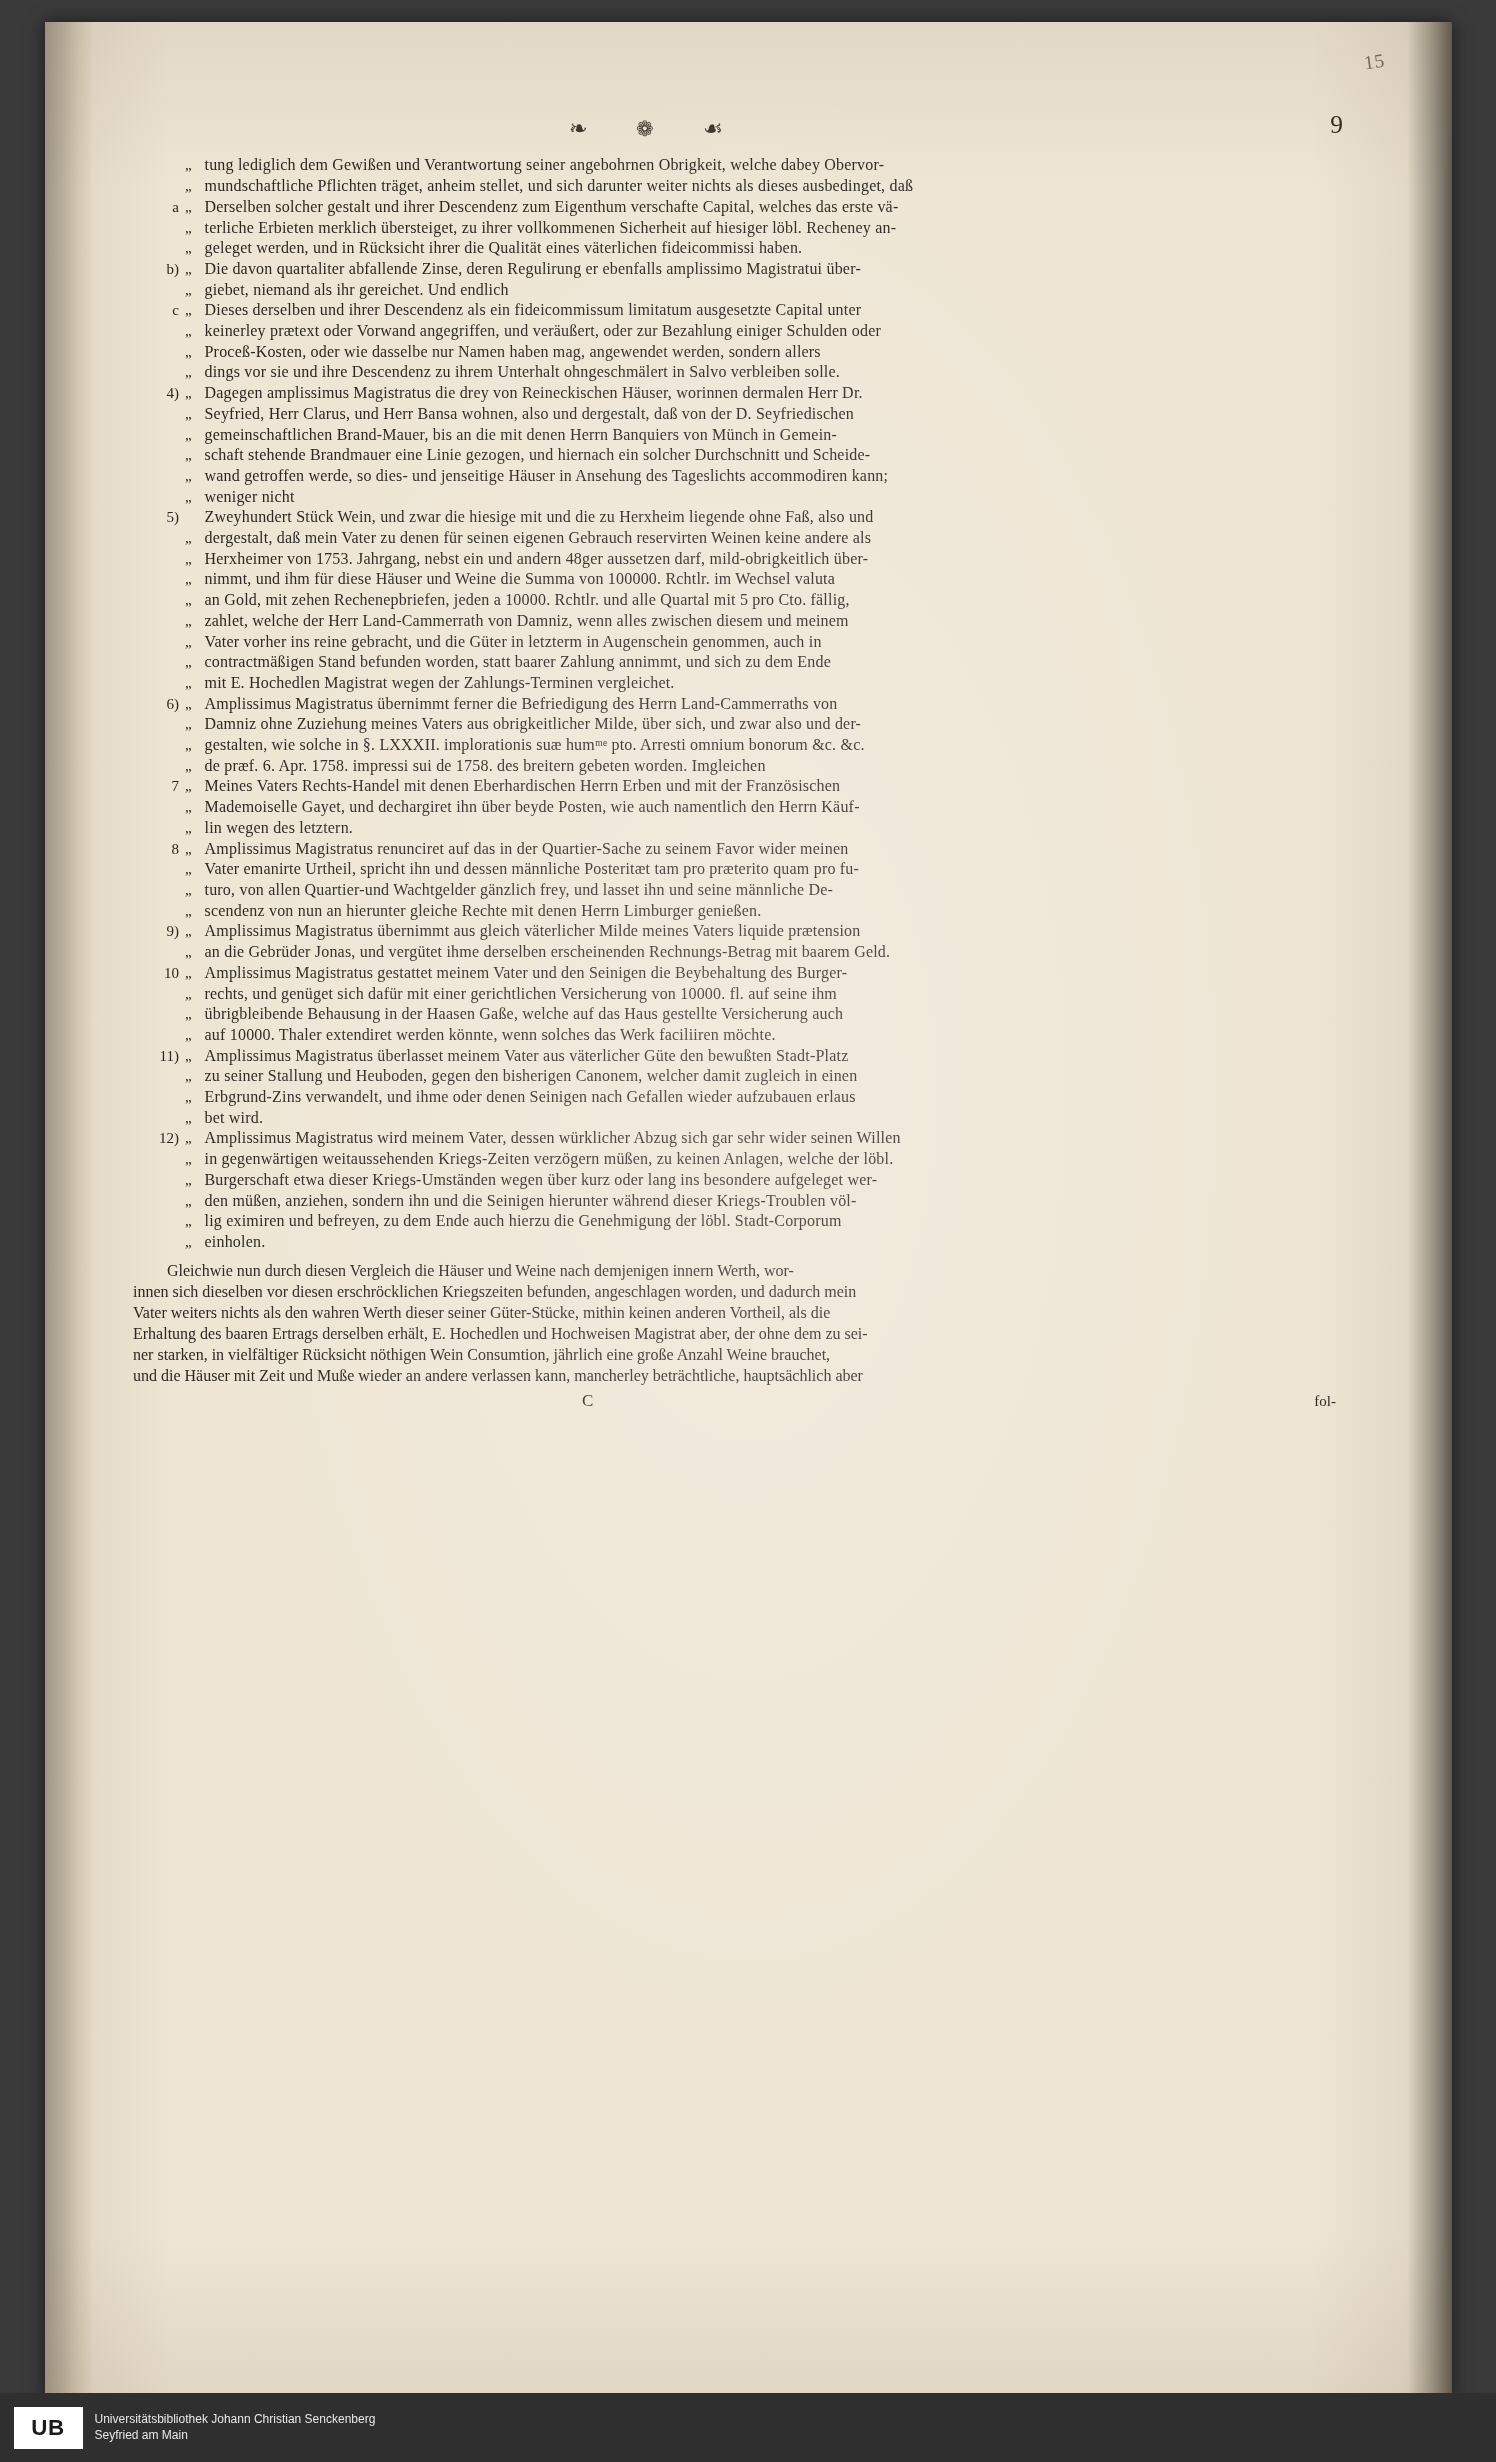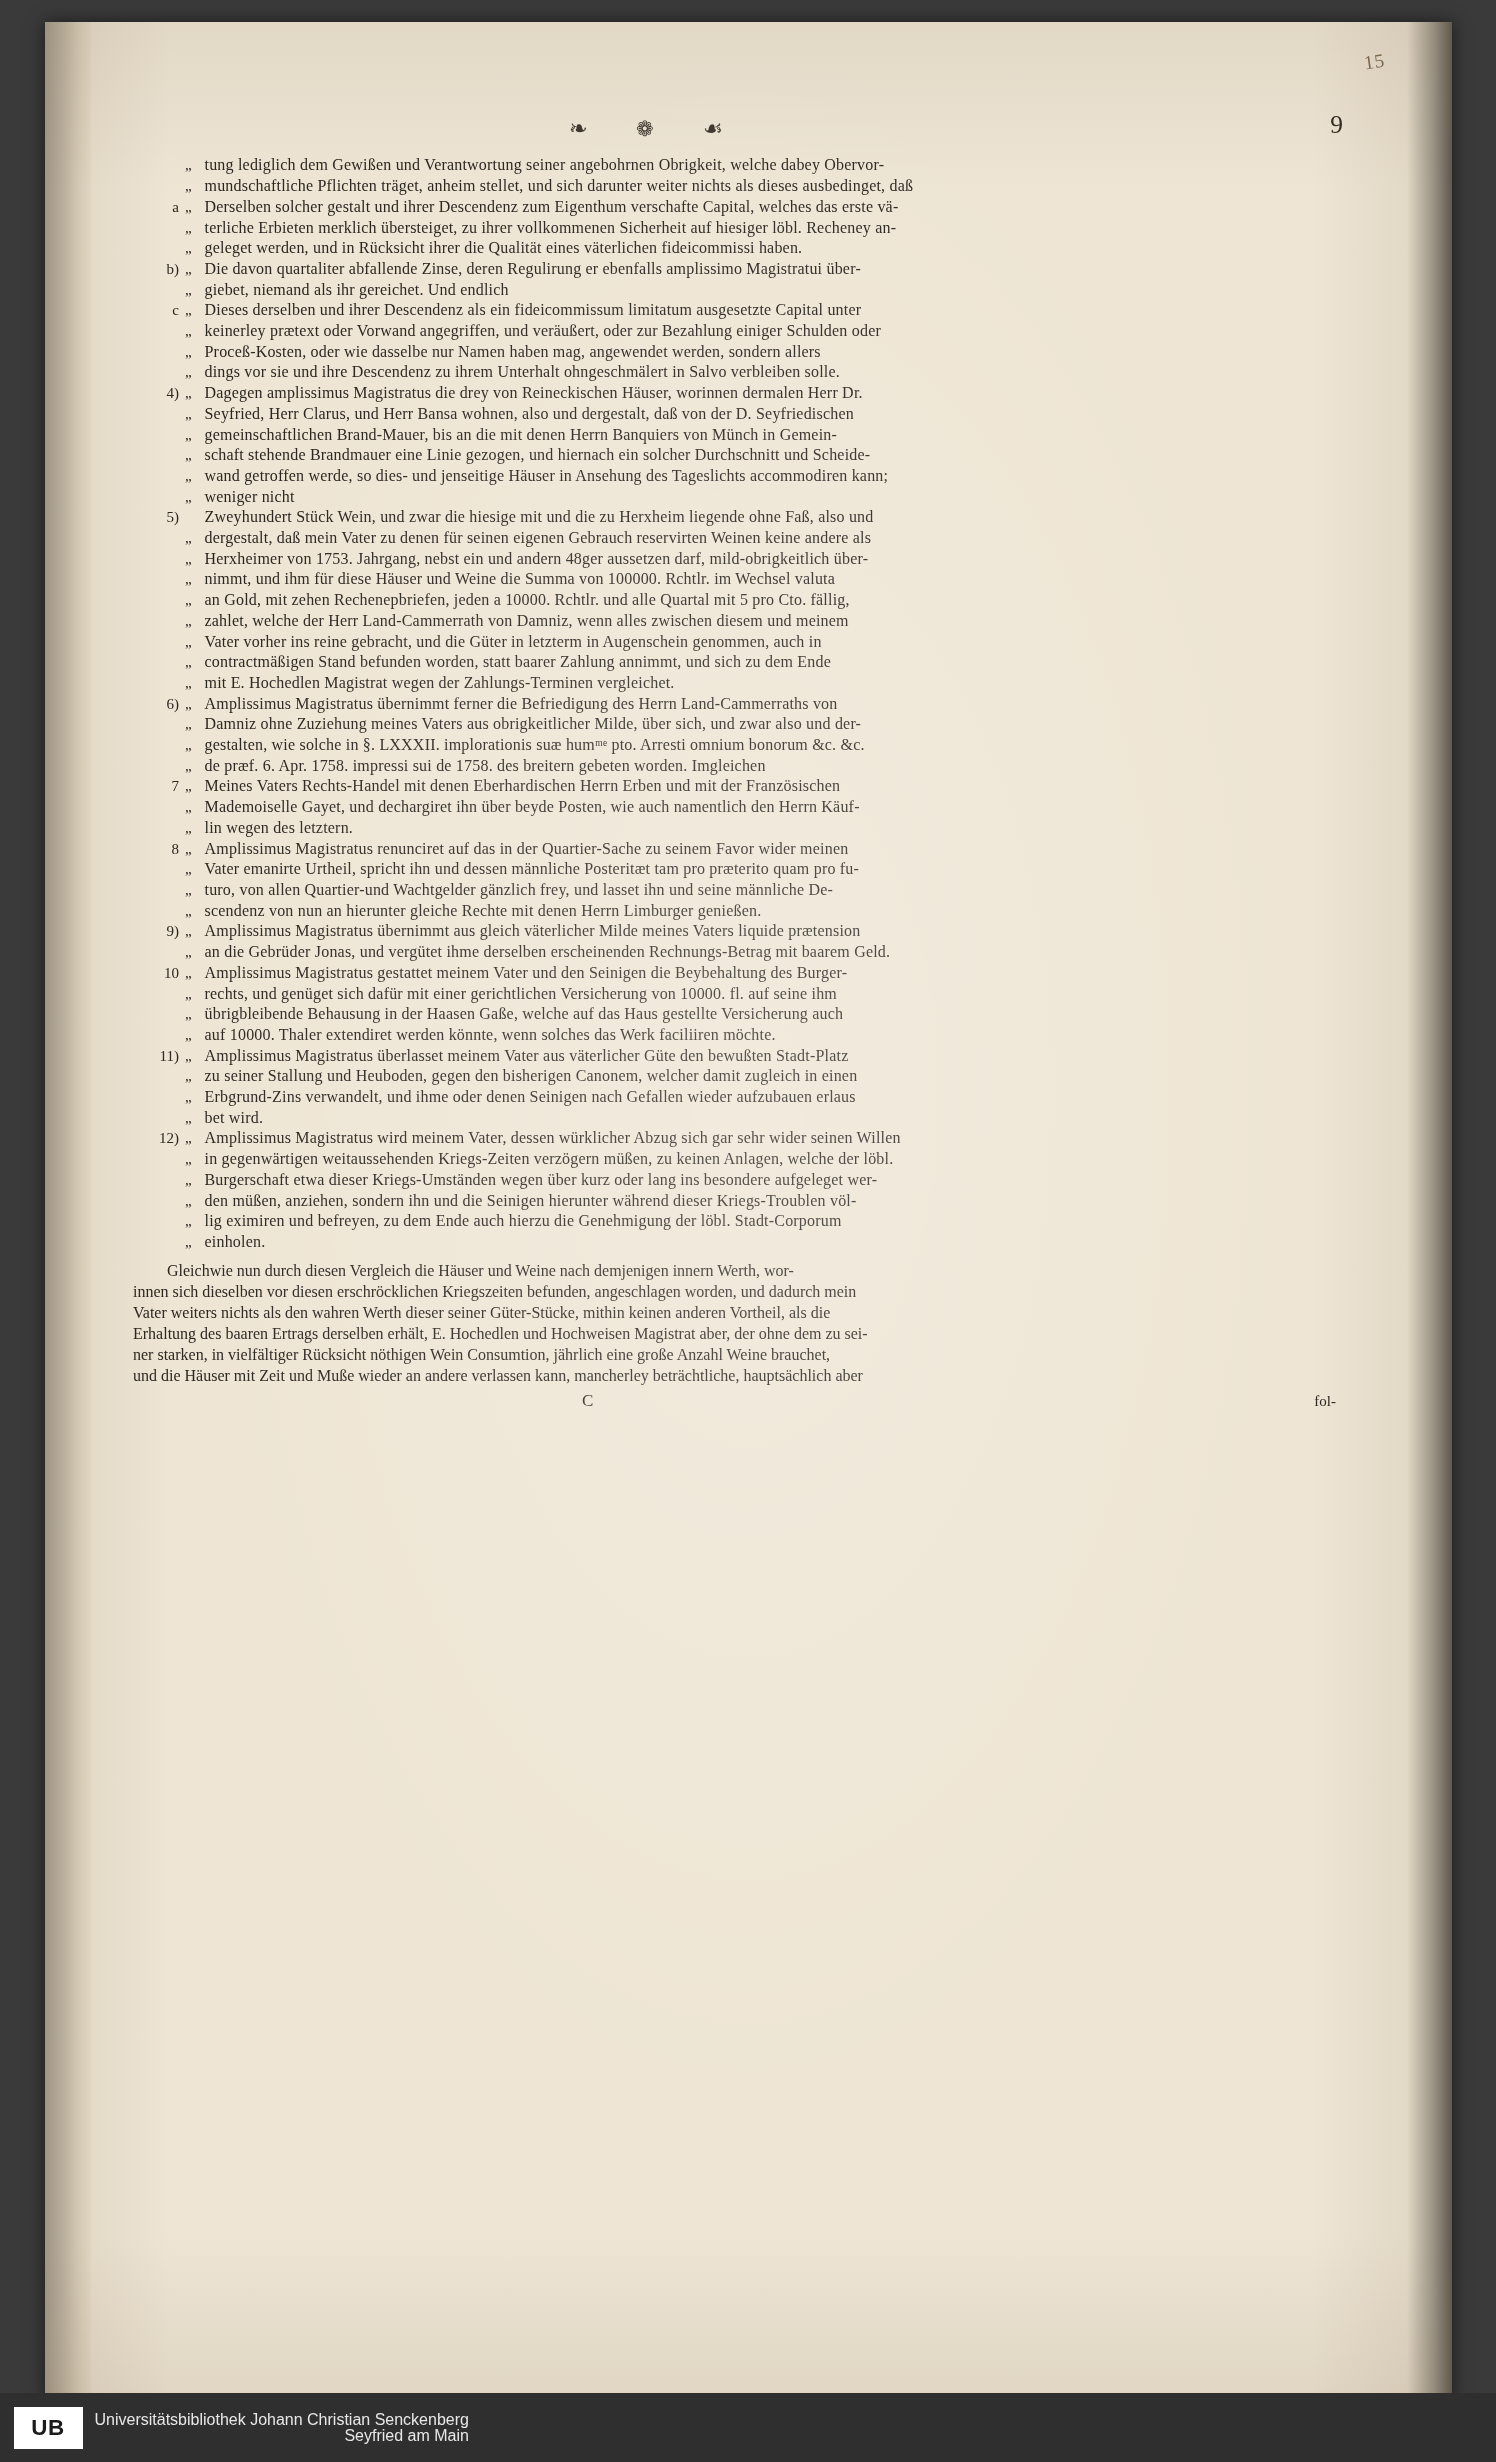--- a/index.html
+++ b/index.html
@@ -168,40 +168,39 @@
     position: absolute;
     left: 0;
     bottom: 0;
     width: 1496px;
     height: 69px;
     background: #2f2f2f;
     display: flex;
     align-items: center;
     padding-left: 13.5px;
     box-sizing: border-box;
-    text-align: right;
   }
   #ub-logo {
     width: 69px;
     height: 42px;
     background: #ffffff;
     color: #1b1b1b;
     font-family: "Liberation Sans", sans-serif;
     font-weight: bold;
     font-size: 22.4px;
     display: flex;
     align-items: center;
     justify-content: center;
     letter-spacing: 0.7px;
     margin-right: 12px;
   }
   #ub-text {
     color: #e8e8e8;
     font-family: "Liberation Sans", sans-serif;
-    font-size: 16px;
+    font-size: 12px;
     line-height: 15.7px;
   }
   #ub-text div { white-space: nowrap; }
 </style>
 </head>
 <body>
 
 <div id="page">
   <div id="gutter"></div>
   <div id="scanedge"></div>

